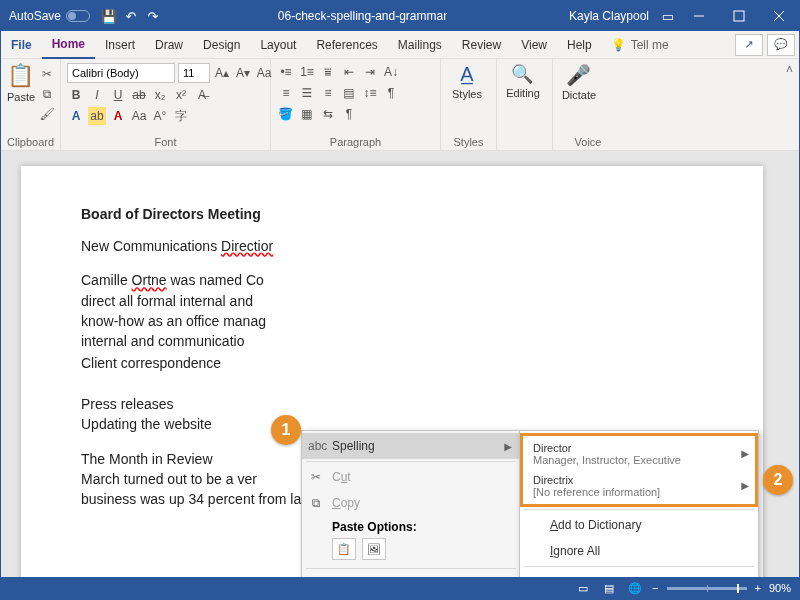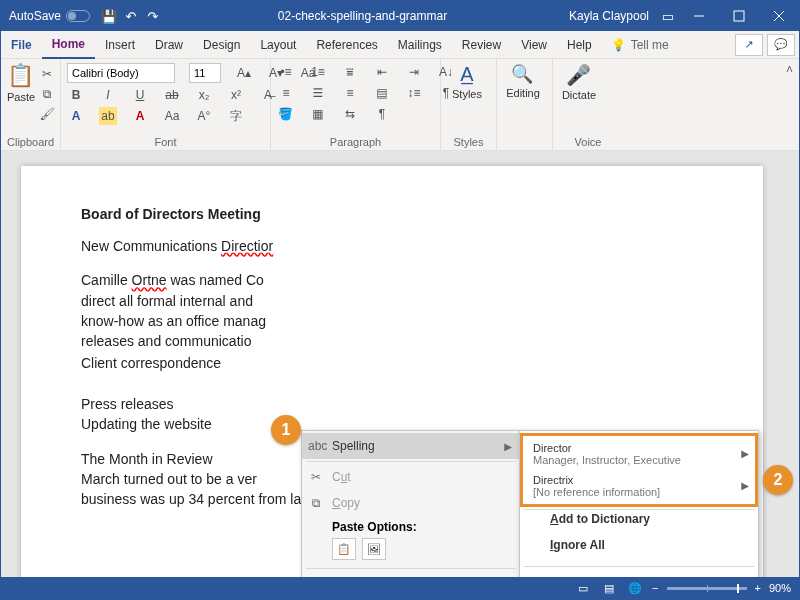--- a/index.html
+++ b/index.html
@@ -22,21 +22,21 @@
   .tellme { margin-left: 10px; display: flex; align-items: center; gap: 4px; color: #666; }
   .tab-right { margin-left: auto; display: flex; padding-right: 4px; }
   .tab-right .rt-btn { width: 28px; height: 22px; border: 1px solid #c8c6c4; margin-left: 4px; display: flex; align-items: center; justify-content: center; cursor: pointer; font-size: 11px; color: #2b579a; background:#fff;}
   .ribbon { background: #f3f2f1; height: 92px; display: flex; border-bottom: 1px solid #e1dfdd; font-size: 12px; }
   .group { border-right: 1px solid #e1dfdd; display: flex; flex-direction: column; padding: 4px 6px 2px; }
   .group-body { flex: 1; display: flex; align-items: flex-start; gap: 3px; }
   .group-label { text-align: center; font-size: 11px; color: #666; padding-top: 2px; position: relative; }
   .big-btn { display: flex; flex-direction: column; align-items: center; width: 40px; gap: 2px; cursor: pointer; font-size: 11px; color: #333; }
   .icon { display: inline-flex; align-items: center; justify-content: center; }
   .font-col { display: flex; flex-direction: column; gap: 3px; }
-  .font-row { display: flex; gap: 14px; align-items: center; }
+  .font-row { display: flex; gap: 3px; align-items: center; }
   .combo { border: 1px solid #c8c6c4; background: #fff; height: 20px; font-size: 11px; display: flex; align-items: center; padding: 0 4px; }
   .combo.font { width: 108px; }
   .combo.size { width: 32px; }
   .mini { width: 18px; height: 18px; display: flex; align-items: center; justify-content: center; cursor: pointer; font-size: 12px; color: #555; }
   .doc-area { flex: 1; background: #e6e6e6; overflow: hidden; position: relative; }
   .page { position: absolute; left: 20px; top: 15px; width: 742px; height: 520px; background: #fff; box-shadow: 0 0 6px rgba(0,0,0,.25); padding: 40px 60px; font-size: 14px; color: #222; }
   .page h3 { font-size: 14px; font-weight: bold; margin-bottom: 14px; }
   .page p { margin-bottom: 14px; line-height: 1.45; }
   .red-wavy { text-decoration: underline wavy red; }
   .statusbar { background: #2b579a; height: 22px; display: flex; align-items: center; justify-content: flex-end; padding: 0 8px; gap: 8px; font-size: 11px; color: #fff; }
@@ -55,40 +55,40 @@
   .ctx-sep { height: 1px; background: #d9d9d9; margin: 2px 4px; }
   .ctx-head { font-weight: bold; padding: 4px 8px 2px 30px; font-size: 12px; }
   .paste-icons { display: flex; gap: 6px; padding: 2px 8px 6px 30px; }
   .paste-icons .pi { width: 24px; height: 22px; border: 1px solid #c8c6c4; background:#fff; display:flex; align-items:center; justify-content:center; font-size:11px; cursor:pointer;}
   .submenu { left: 518px; top: 279px; width: 240px; background:#fff; }
   .sugg-box { border: 3px solid #e8912c; padding: 2px 0; }
   .sugg { padding: 4px 10px; cursor: pointer; position:relative; }
   .sugg .t1 { font-weight: normal; font-size: 11px; color: #333; }
   .sugg .t2 { font-size: 11px; color: #777; }
   .sugg .sarr { position:absolute; right:6px; top:10px; font-size:10px; color:#666;}
-  .sub-item { display:flex; align-items:flex-start; height:26px; padding:0 10px 0 30px; position:relative; cursor:pointer; font-size:12px; color:#333;font-weight:bold;}
+  .sub-item { display:flex; align-items:center; height:26px; padding:0 10px 0 30px; position:relative; cursor:pointer; font-size:12px; color:#333;}
   .badge { position: absolute; width: 30px; height: 30px; background: #e8912c; border-radius: 50%; color: #fff; font-weight: bold; font-size: 16px; display: flex; align-items: center; justify-content: center; box-shadow: 0 1px 3px rgba(0,0,0,.3); }
   .badge1 { left: 270px; top: 264px; }
   .badge2 { left: 762px; top: 314px; }
   .u { text-decoration: underline; }
 </style>
 </head>
 <body>
 
 <div class="window">
 
   <div class="titlebar">
     <div class="autosave">
       <span>AutoSave</span>
       <span class="toggle"></span>
     </div>
     <span class="qat-icon">💾</span>
     <span class="qat-icon">↶</span>
     <span class="qat-icon">↷</span>
-    <div class="doc-title">02-check-spelling-and-grammar</div>
+    <div class="doc-title">06-check-spelling-and-grammar</div>
     <div class="user">Kayla Claypool</div>
     <span class="qat-icon">▭</span>
     <div class="win-btns">
       <div class="win-btn">
           <svg width="12" height="12">
             <line x1="1" y1="6" x2="11" y2="6" stroke-width="1"></line>
           </svg>
         </div>
       <div class="win-btn">
           <svg width="12" height="12">
@@ -251,21 +251,21 @@
   <div class="doc-area">
     <div class="page">
       <h3>Board of Directors Meeting</h3>
       <p>
         <span>New Communications </span><span class="red-wavy">Directior</span>
       </p>
       <p style="margin-bottom:2px">
         <span>Camille </span><span class="red-wavy">Ortne</span><span> was named Co</span><br>
         <span>direct all formal internal and </span><br>
         <span>know-how as an office manag</span><br>
-        <span>releases and communicatio</span>
+        <span>internal and communicatio</span>
       </p>
       <p style="margin-bottom:14px">
         <span>Client correspondence</span><br>
         <br>
         <span>Press releases</span><br>
         <span>Updating the website</span>
       </p>
       <p style="margin-bottom:2px">
         <span>The Month in Review</span><br>
         <span>March turned out to be a ver</span><span style="display:inline-block;width:202px"></span><span>onth for Bone Voyage. New</span><br>

